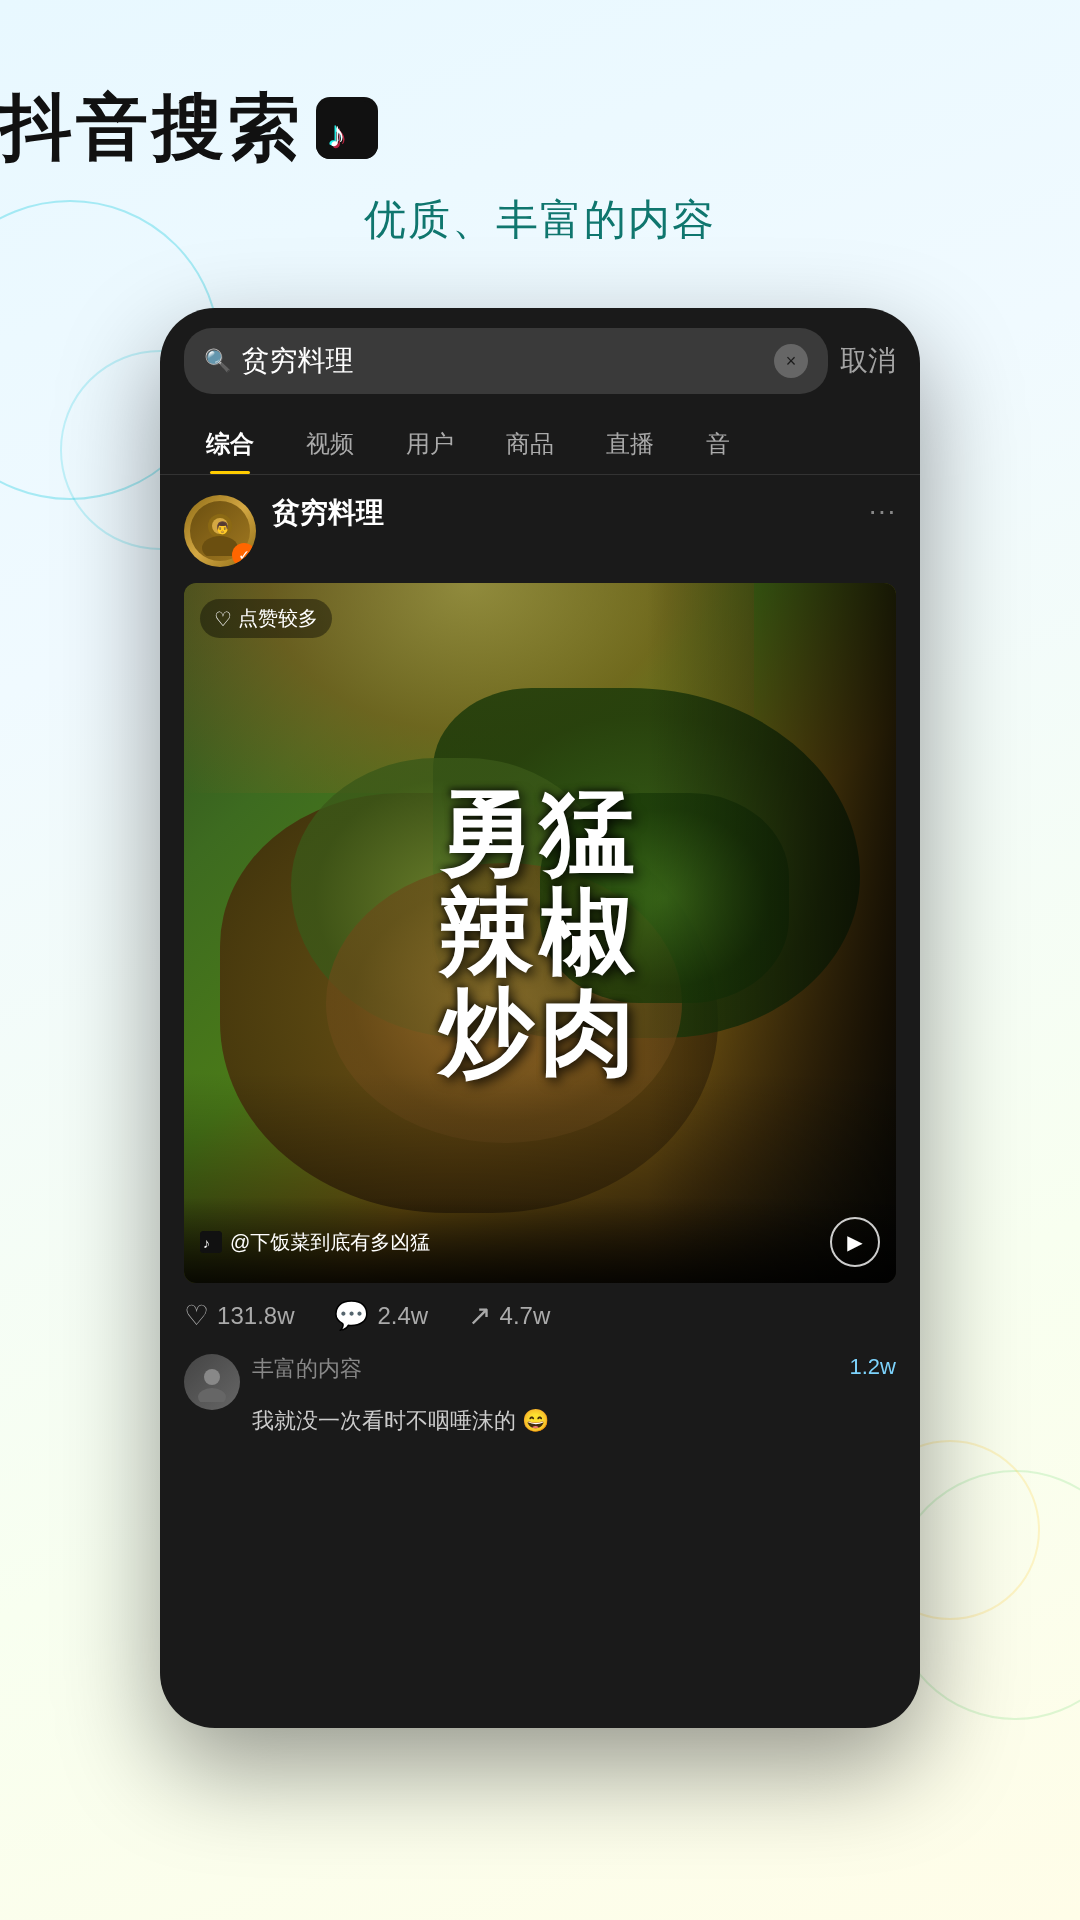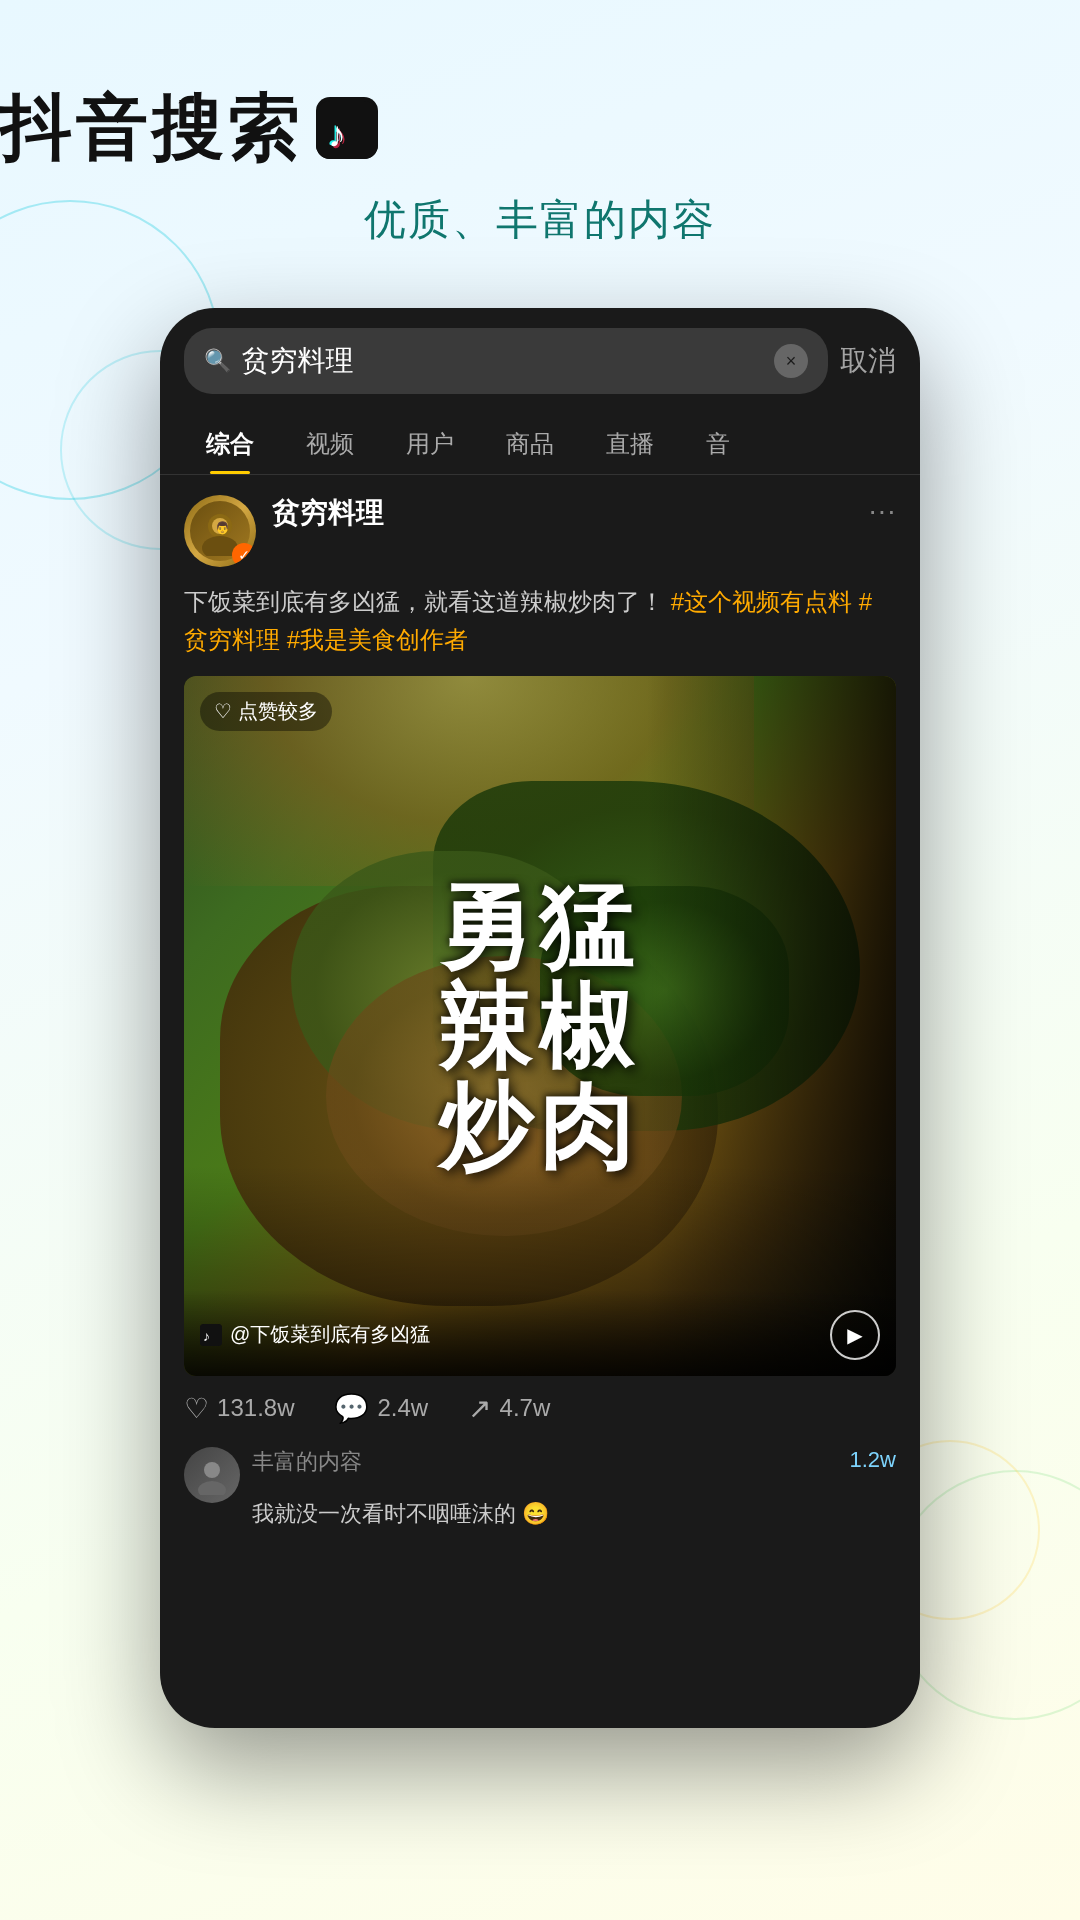--- a/index.html
+++ b/index.html
@@ -468,24 +468,20 @@
             </svg>
           </div>
           <div class="verified-badge">✓</div>
         </div>
         <div>
           <div class="user-name">贫穷料理</div>
         </div>
         <div class="more-icon">···</div>
       </div>
 
-      <div class="post-text">
-        <span>下饭菜到底有多凶猛，就看这道辣椒炒肉了！</span>
-        <span class="hashtag">#这个视频有点料 #贫穷料理 #我是美食创作者</span>
-      </div>
 
       <div class="video-thumb">
         <div class="video-food-bg">
           <div class="food-layer-4"></div>
           <div class="food-layer-1"></div>
           <div class="food-layer-2"></div>
           <div class="food-layer-3"></div>
 
           <div style="position:absolute;width:50%;height:40%;bottom:20%;left:20%;background:radial-gradient(ellipse,#a07030 0%,#6a4a18 60%);border-radius:50%;opacity:0.7;"></div>
           <div style="position:absolute;width:35%;height:30%;top:30%;right:15%;background:radial-gradient(ellipse,#3a6a18 0%,#1a3a08 60%);border-radius:40%;opacity:0.8;"></div>

